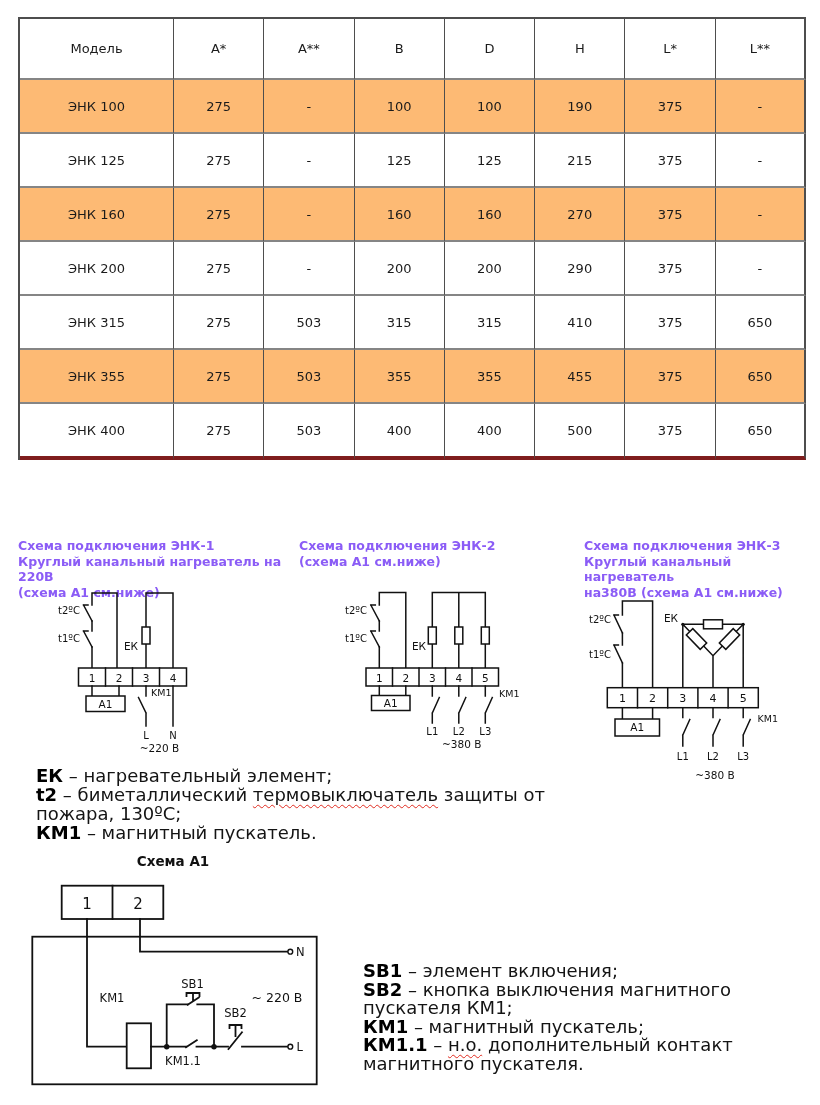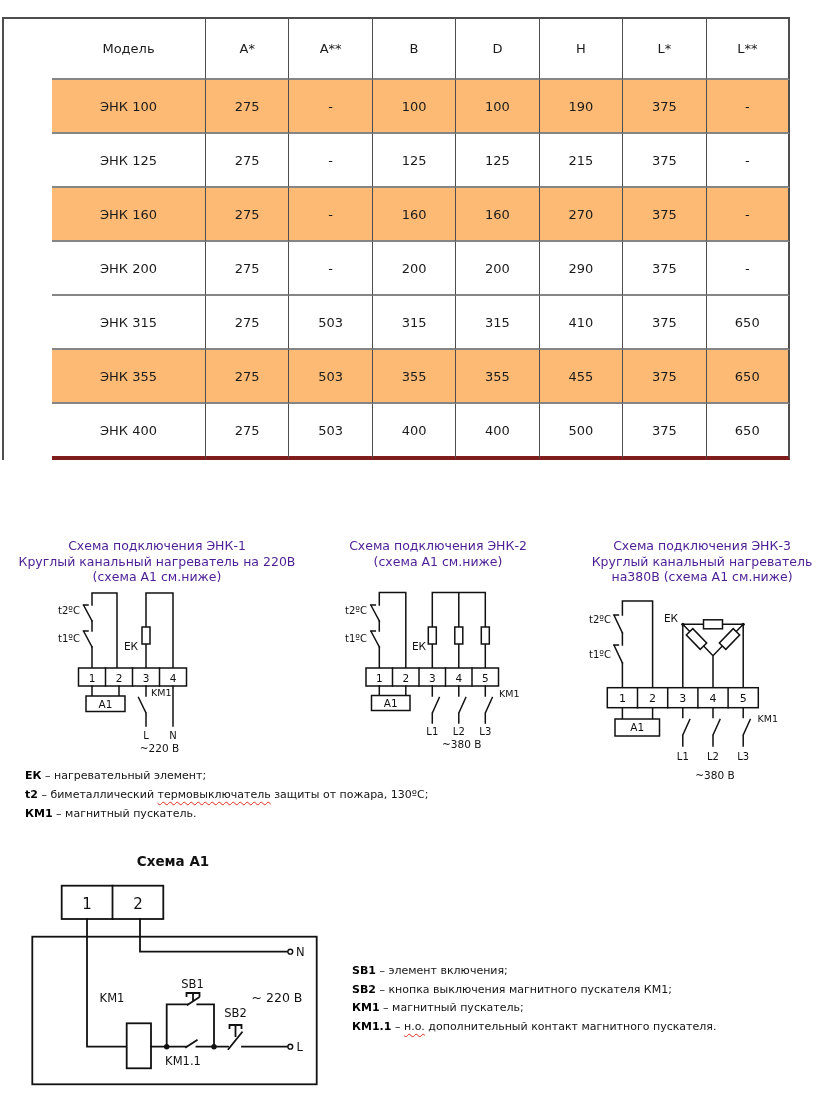--- a/index.html
+++ b/index.html
@@ -19,38 +19,38 @@
     text-align:center;vertical-align:middle;font-weight:400;
     font-size:13px;color:#1b1b1b;padding:0;background:#ffffff;
   }
   .dim th{height:59px;}
   .dim td{height:52px;}
   .dim th:last-child,.dim td:last-child{border-right:2px solid #4e4e4e;}
   .dim tr:last-child td{border-bottom:4px solid #7f1d1d;margin-left:39px;}
   .dim tr.alt td{background:#fdba74;}
   
   .dtitle{
-    position:absolute;text-align:center;font-weight:normal;
-    font-size:12.5px;line-height:15.5px;color:#4c1d95;
+    position:absolute;font-weight:bold;
+    font-size:12.5px;line-height:15.5px;color:#8b5cf6;
   }
   
-  .legend{position:absolute;font-size:11px;line-height:19px;color:#141414;}
+  .legend{position:absolute;font-size:18px;line-height:19px;color:#141414;margin-left:11px;}
   .legend b{color:#000;}
   .wavy{
     text-decoration-line:underline;text-decoration-style:wavy;
     text-decoration-color:#e02b20;text-decoration-thickness:1px;
     text-underline-offset:2.5px;
   }
   svg{position:absolute;overflow:visible;}
   svg text{font-family:"DejaVu Sans","Liberation Sans",sans-serif;fill:#111;}
 </style>
 </head>
 <body>
 
-<table class="dim abs" style="left:2px;top:17px;padding-left:48px;">
+<table class="dim abs" style="left:18px;top:17px;">
   <colgroup>
     <col style="width:154px">
     <col>
       <col>
       <col>
       <col>
       <col>
       <col>
       <col>
   </colgroup>

